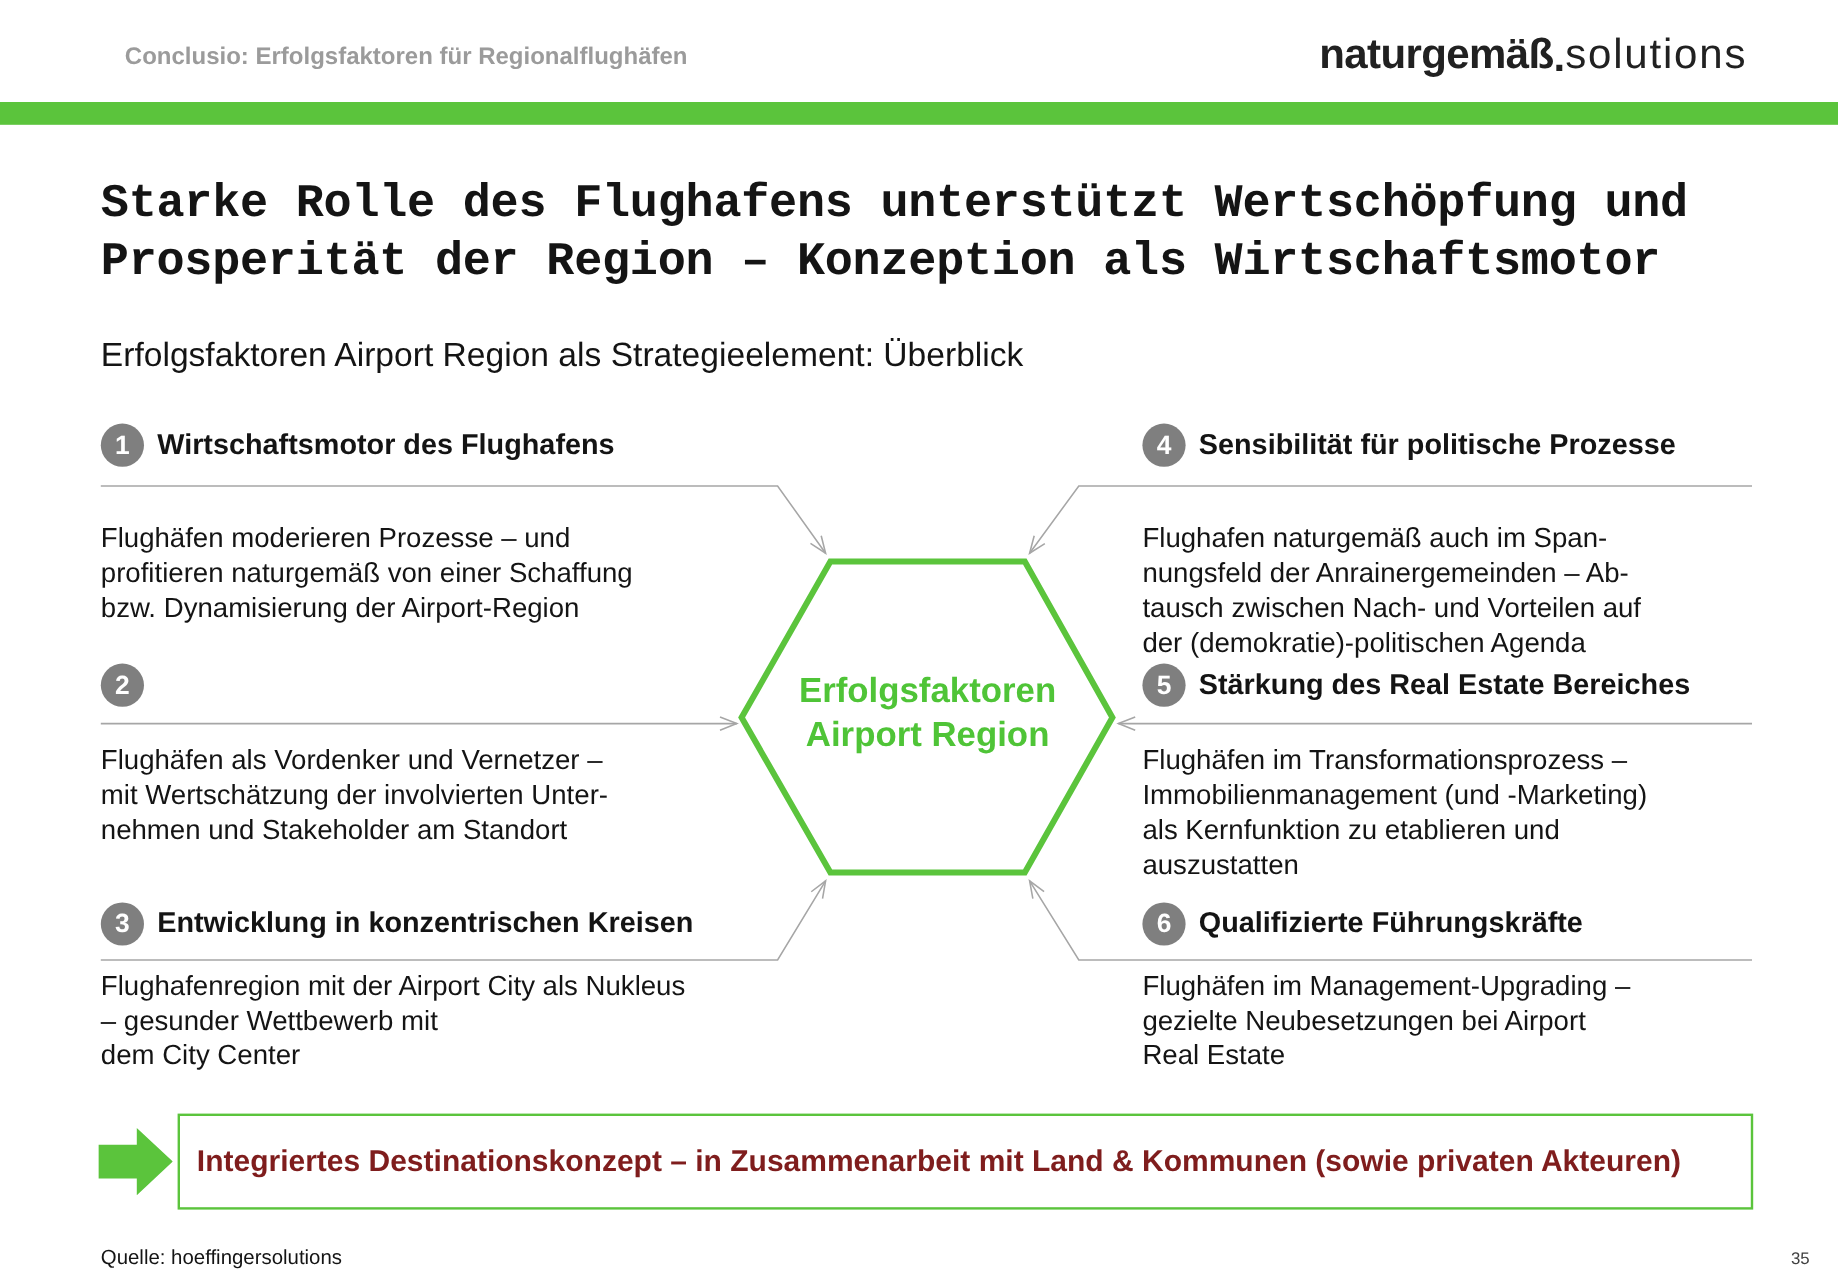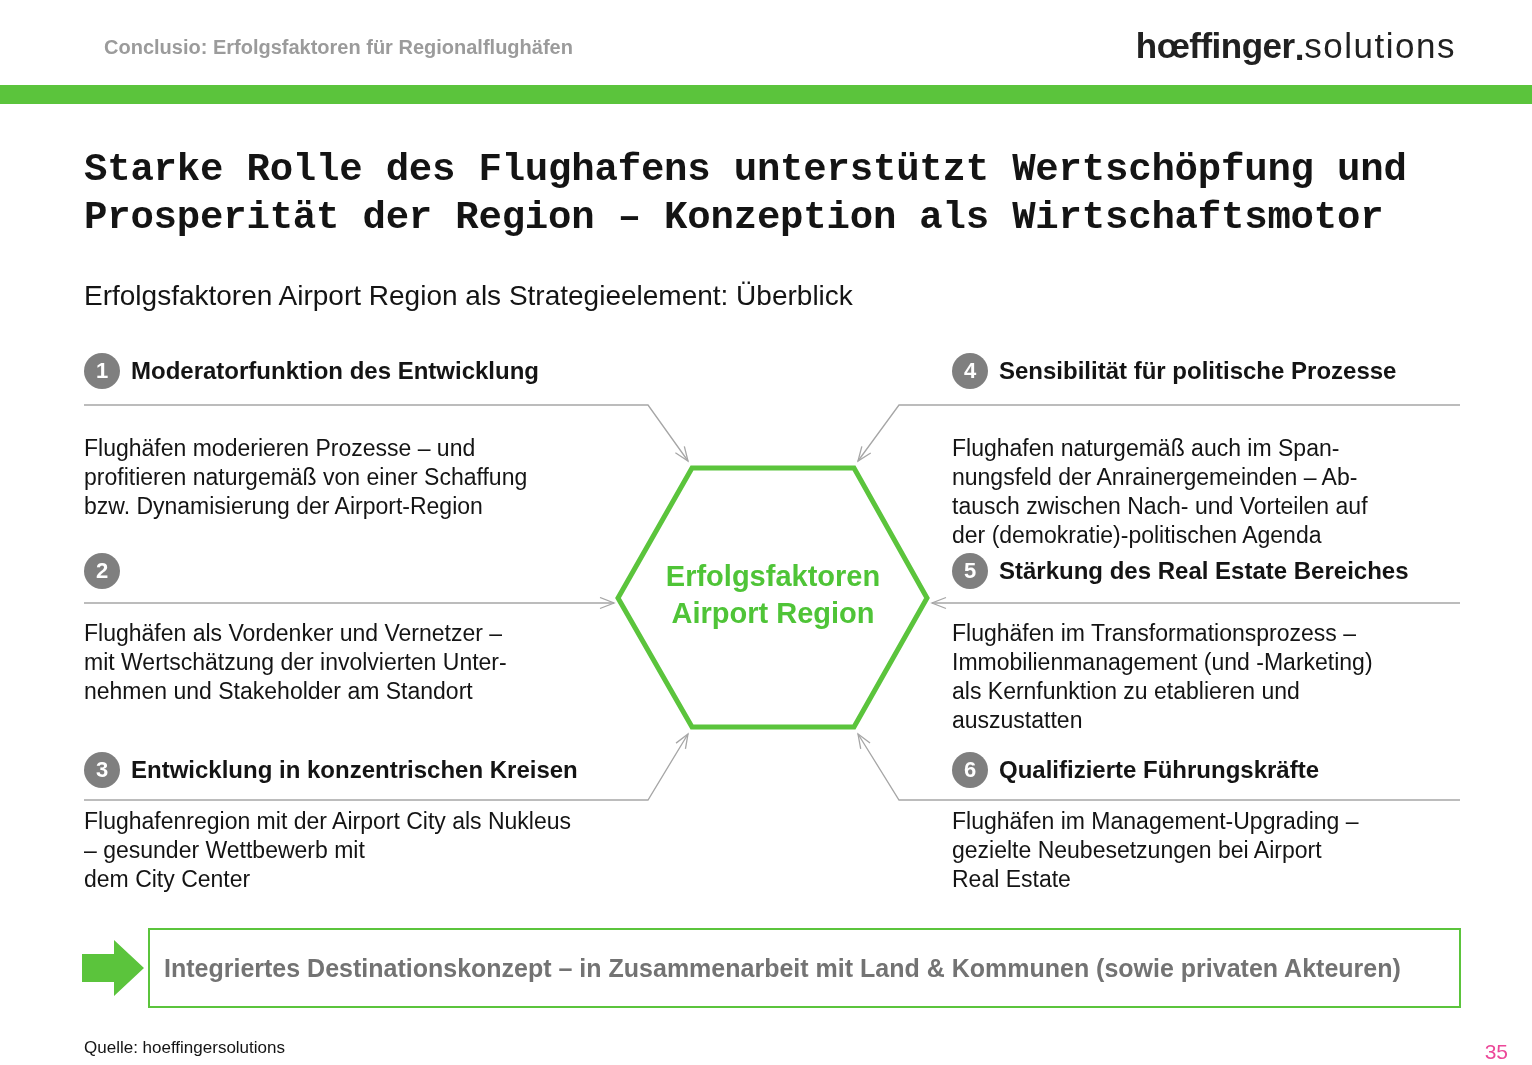--- a/index.html
+++ b/index.html
@@ -79,34 +79,34 @@
   }
 
   
   .conclusion-arrow { left:82px; top:940px; }
   .conclusion-box {
     left:148px; top:928px; width:1313px; height:80px;
     border:2px solid #5bc43c; background:#ffffff;
     display:flex; align-items:center;
     padding-left:14px; padding-right:8px;
   }
-  .conclusion-text { font-size:25px; color:#737373; white-space:pre-wrap; }
+  .conclusion-text { font-size:25px; color:#7f1d1d; white-space:pre-wrap; }
   .conclusion-text .c-bold { font-weight:bold; }
   .conclusion-text .c-rest { font-weight:bold; }
 
   
   .footer-source { left:84px; top:1038px; font-size:17px; color:#141414; }
-  .page-number { right:24px; top:1040px; font-size:21px; color:#ec4899; }
+  .page-number { right:24px; top:1040px; font-size:14px; color:#404040; }
 </style>
 </head>
 <body>
 
 <div class="abs header-label">Conclusio: Erfolgsfaktoren für Regionalflughäfen</div>
 <div class="abs logo">
-  <span class="lb">hœffinger</span>
+  <span class="lb">naturgemäß</span>
     <span class="ld">.</span>
     <span class="ll">solutions</span>
 </div>
 <div class="abs green-bar"></div>
 
 <div class="abs page-title">Starke Rolle des Flughafens unterstützt Wertschöpfung und
 Prosperität der Region – Konzeption als Wirtschaftsmotor</div>
 <div class="abs page-subtitle">Erfolgsfaktoren Airport Region als Strategieelement: Überblick</div>
 
 <svg class="abs overlay" width="1532" height="1065" viewBox="0 0 1532 1065">
@@ -122,21 +122,21 @@
   <polyline points="1460,603 932,603" fill="none" stroke="#a6a6a6" stroke-width="1.3" marker-end="url(#arrowOpen)"></polyline>
   <polyline points="1460,800 899,800 858,734" fill="none" stroke="#a6a6a6" stroke-width="1.3" marker-end="url(#arrowOpen)"></polyline>
   <polygon points="618,598 692,468 854,468 927,598 854,727 692,727" fill="#ffffff" stroke="#5bc43c" stroke-width="5" stroke-linejoin="miter"></polygon>
 </svg>
 <div class="abs hex-label">Erfolgsfaktoren
 Airport Region</div>
 
 <div class="abs factor f-left r1">
   <div class="factor-head">
     <div class="badge">1</div>
-    <div class="factor-title">Moderatorfunktion des Entwicklung</div>
+    <div class="factor-title">Wirtschaftsmotor des Flughafens</div>
   </div>
   <div class="factor-body mb1">Flughäfen moderieren Prozesse – und
 profitieren naturgemäß von einer Schaffung
 bzw. Dynamisierung der Airport-Region</div>
 </div>
 
 <div class="abs factor f-left r2">
   <div class="factor-head">
     <div class="badge">2</div>
   </div>

